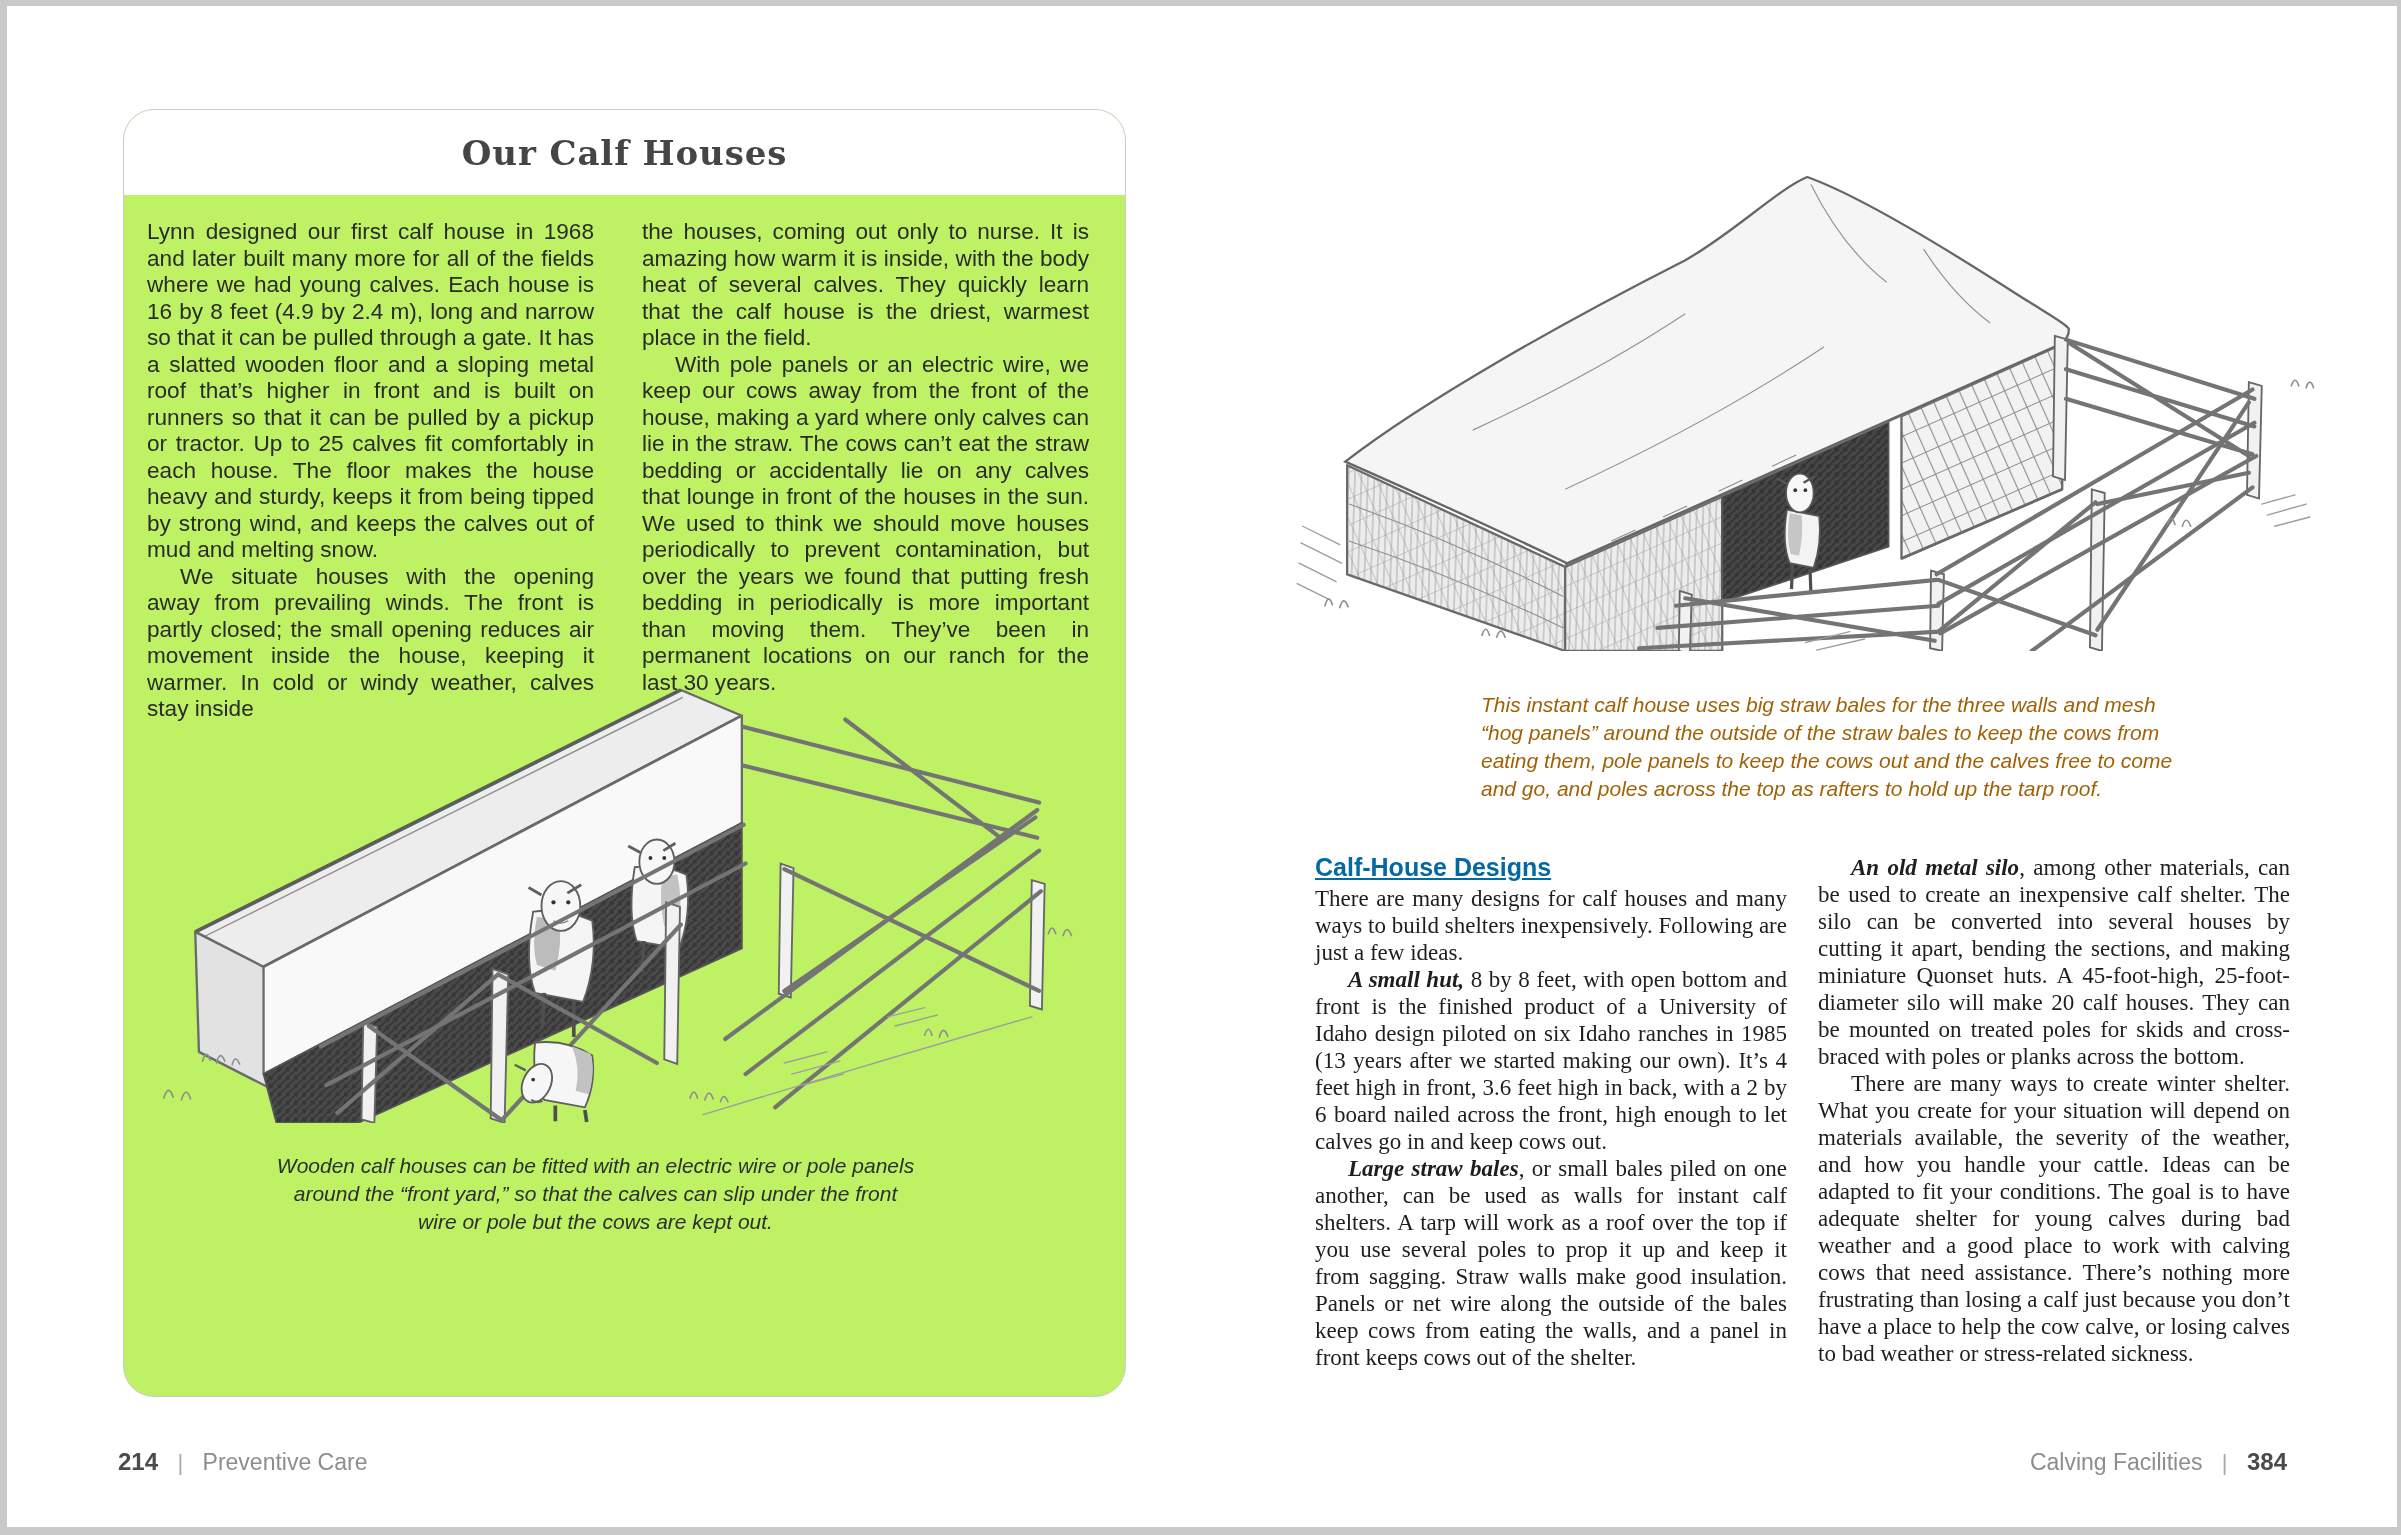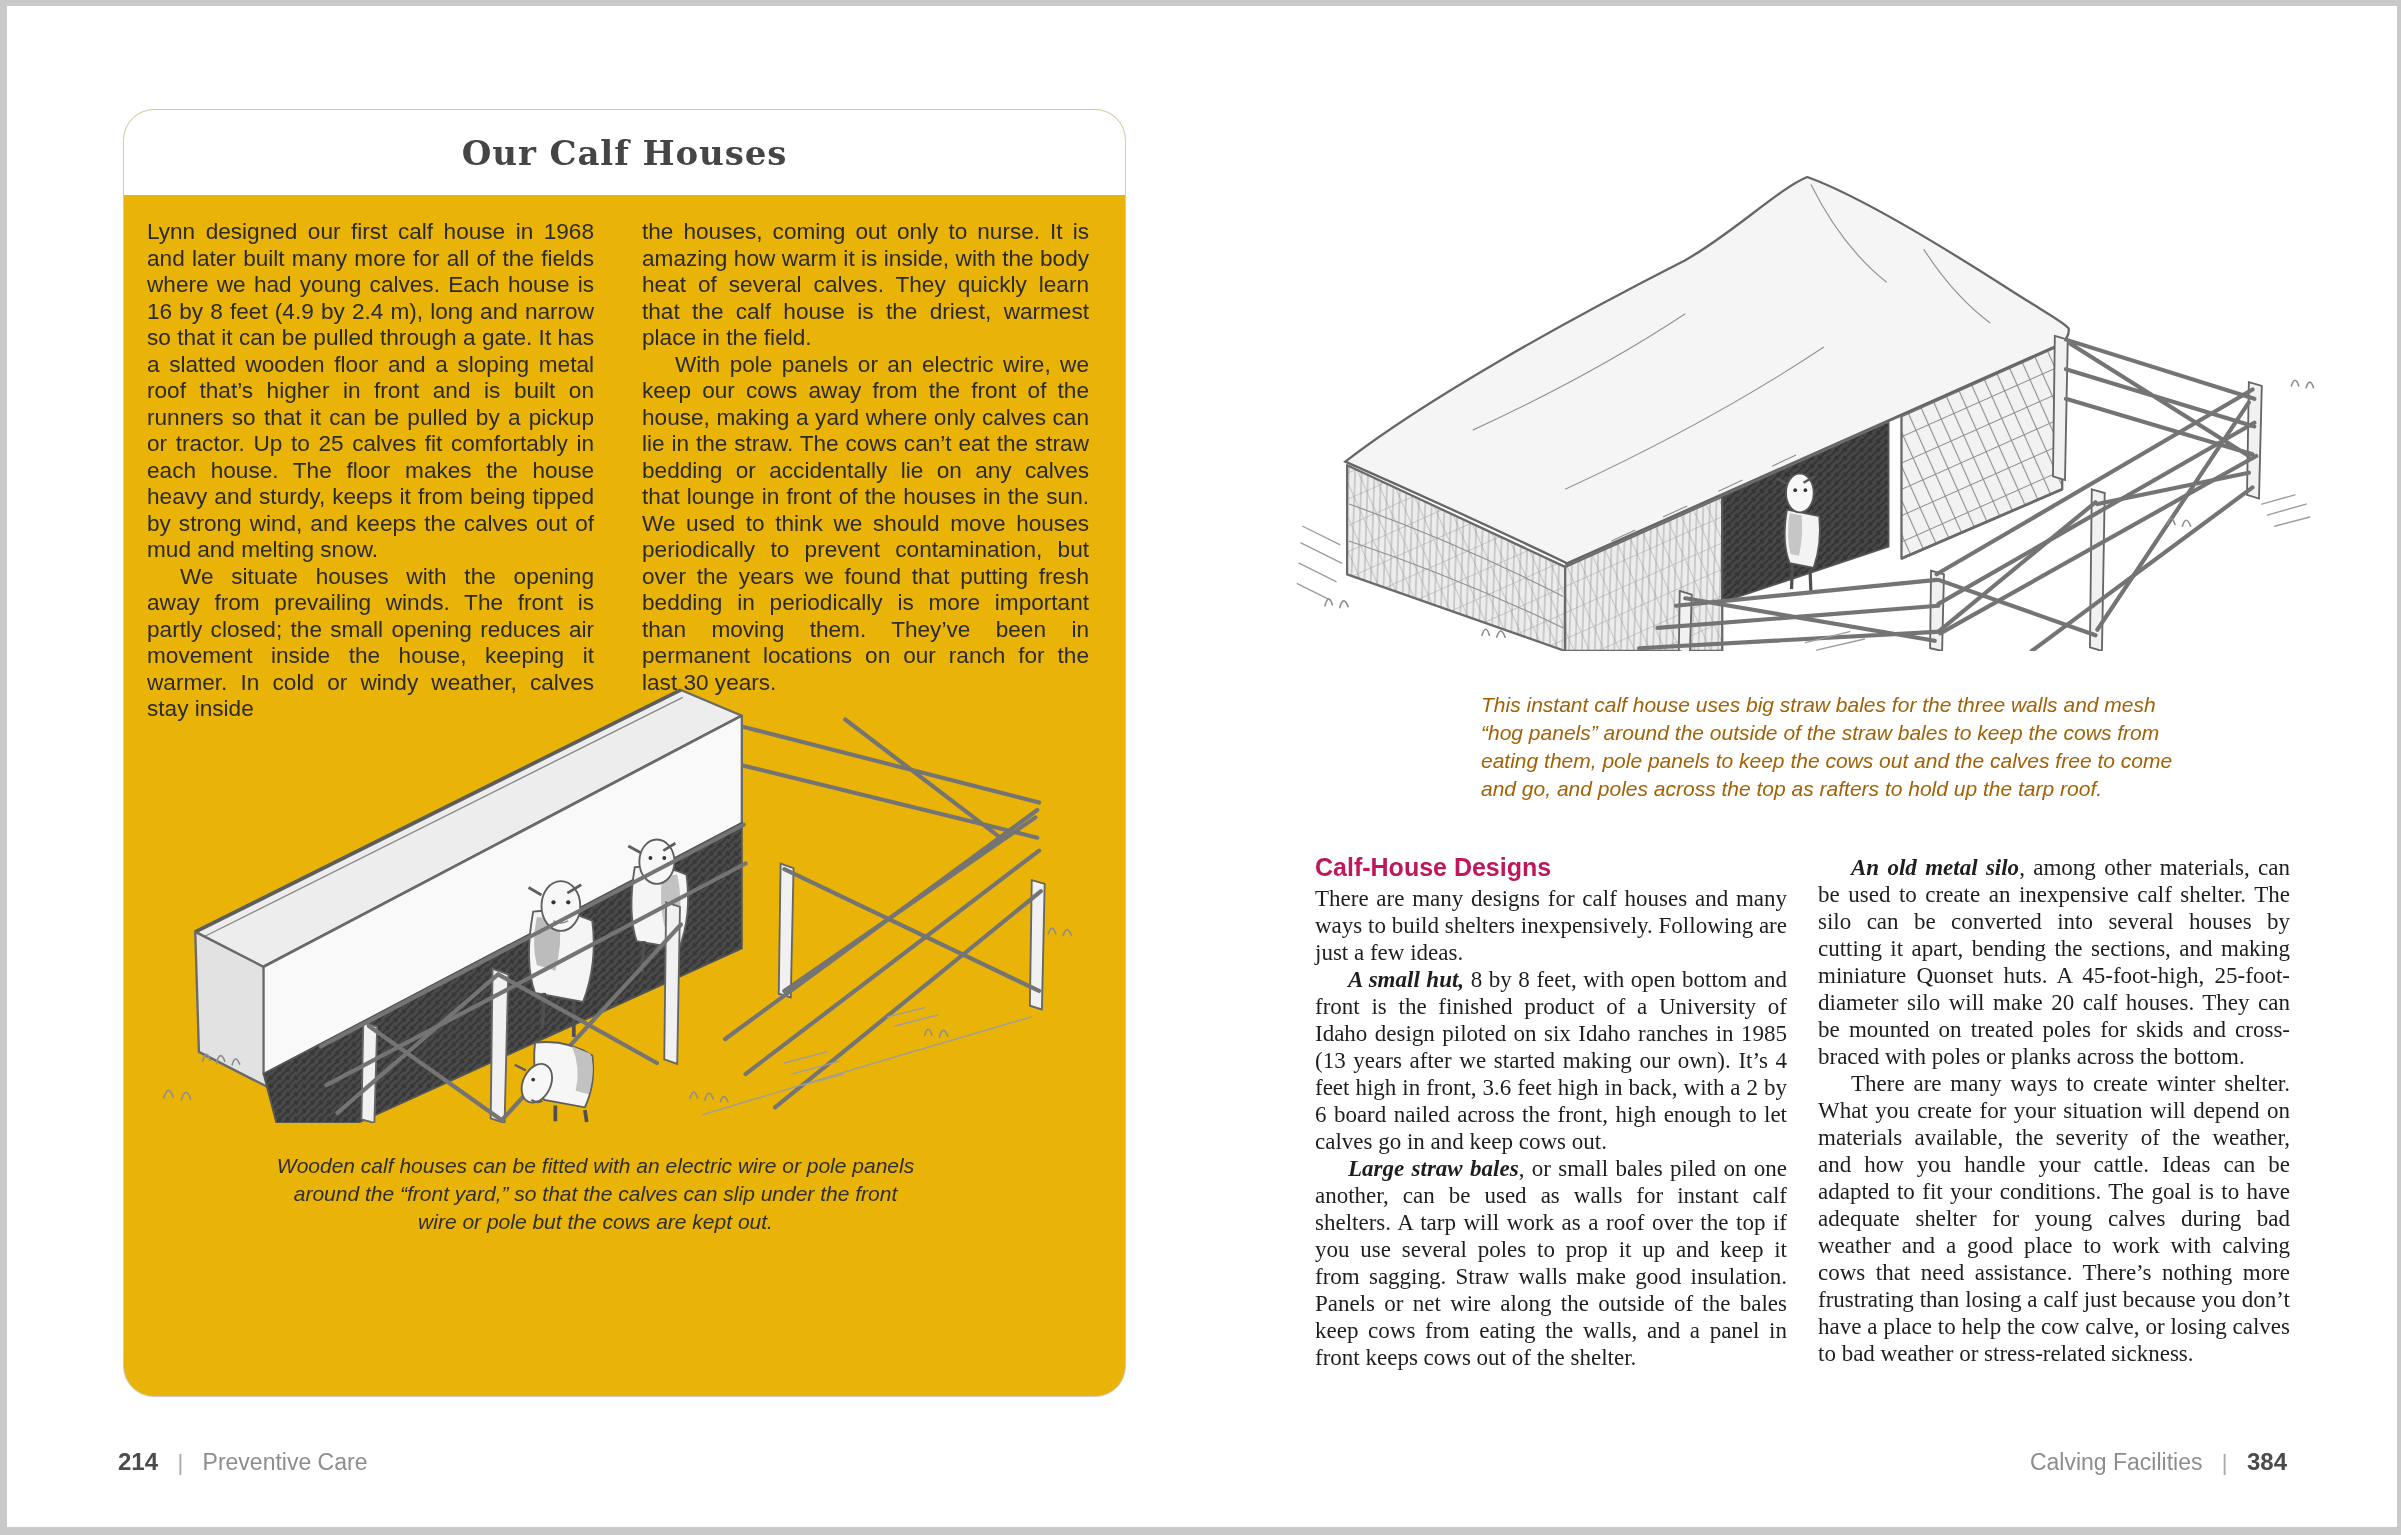--- a/index.html
+++ b/index.html
@@ -6,21 +6,21 @@
   #stage{position:relative;width:2401px;height:1536px;background:#ffffff;overflow:hidden;
          font-family:"Liberation Sans",sans-serif;}
   .edge{position:absolute;background:#c9c9c9;}
   #edge-top{left:0;top:0;width:2401px;height:5.5px;}
   #edge-bottom{left:0;bottom:0;width:2401px;height:9.2px;}
   #edge-left{left:0;top:0;width:7.4px;height:1536px;}
   #edge-right{right:0;top:0;width:3.7px;height:1536px;}
 
   
   #graybox{position:absolute;left:123px;top:109px;width:1003px;height:1288px;
-           border:1.8px solid #cbcbcb;border-radius:31px;background:#eab308;overflow:hidden;
+           border:1.8px solid #cbcbcb;border-radius:31px;background:#bef264;overflow:hidden;
            box-sizing:border-box;}
   #graybox-header{position:absolute;left:0;top:0;width:100%;height:85px;background:#ffffff;
                   display:flex;align-items:center;justify-content:center;}
   #box-title{font-family:"DejaVu Serif",serif;font-weight:700;font-size:34px;color:#454545;
              letter-spacing:0.9px;}
   #box-cols{position:absolute;left:23px;top:90px;width:942px;display:flex;justify-content:space-between;}
   .box-col{width:447px;font-size:22.6px;line-height:26.5px;color:#2b2b2b;text-align:justify;margin-top:19px;}
   .box-col p{margin:0;}
   .ind{text-indent:33px;}
 
@@ -31,21 +31,21 @@
   
   #illu-right{position:absolute;left:1288px;top:92px;width:1044px;height:559px;}
   #caption-right{position:absolute;left:1481px;top:670px;width:700px;text-align:left;
                  font-style:italic;font-size:21px;line-height:28px;color:#a16207;}
 
   #section-cols{position:absolute;left:1315px;top:854px;width:975px;display:flex;justify-content:space-between;}
   .sec-col{width:472px;font-family:"Liberation Serif",serif;font-size:23px;line-height:27px;
            color:#1e1e1e;text-align:justify;}
   .sec-col p{margin:0;}
   #section-heading{font-family:"Liberation Sans",sans-serif;font-weight:700;font-size:25px;
-                   color:#be185d;margin:0 0 3.7px 0;text-align:left;}
+                   color:#0369a1;margin:0 0 3.7px 0;text-align:left;text-decoration:underline;}
   .lead{font-weight:700;font-style:italic;}
 
   
   .footer{position:absolute;top:1448px;display:flex;align-items:baseline;}
   #footer-left{left:118px;}
   #footer-right{right:114px;}
   .pagenum{font-weight:700;font-size:24px;color:#4b4b4b;}
   .footdiv{font-size:22px;color:#a9a9a9;margin:0 19.4px;}
   .footlabel{font-size:23px;color:#8d8d8d;}
 

